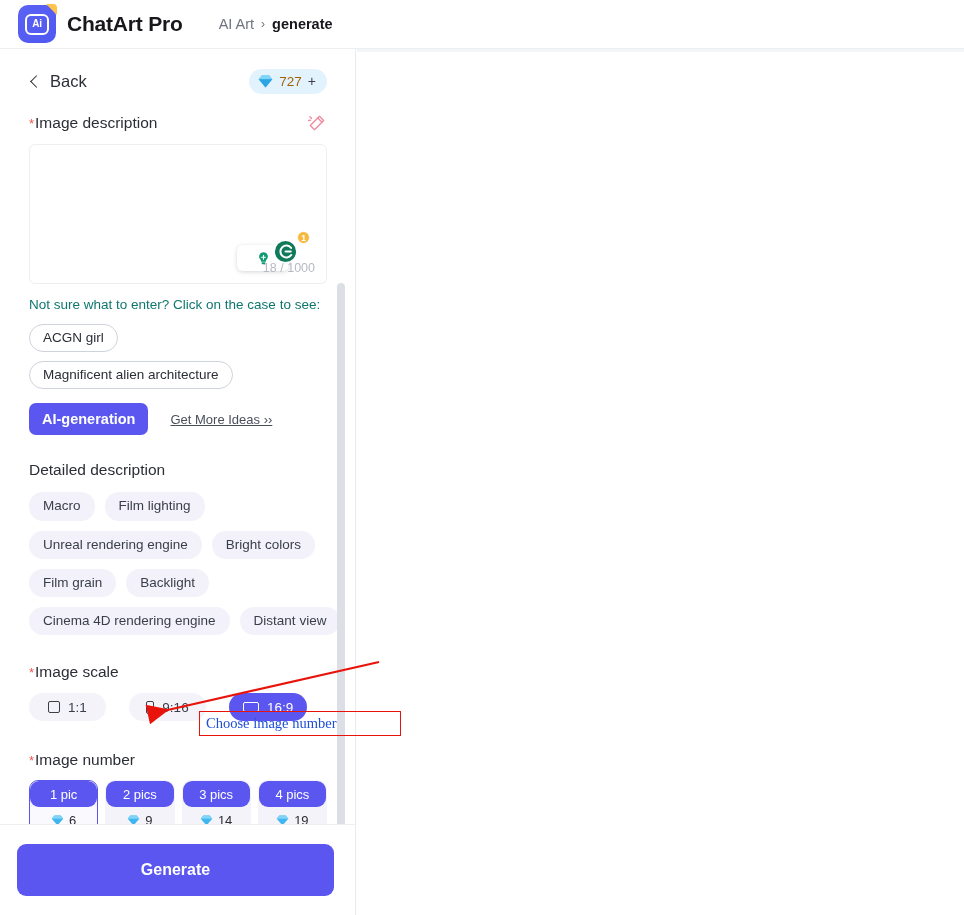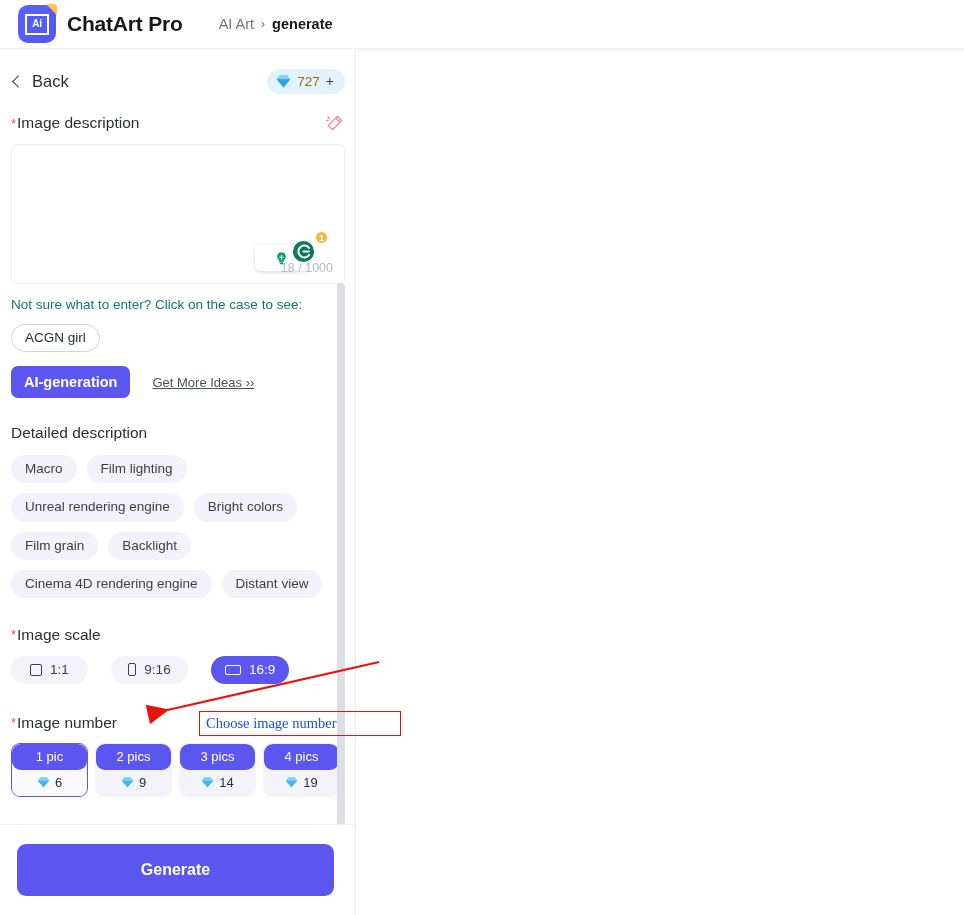--- a/index.html
+++ b/index.html
@@ -18,21 +18,21 @@
     display: flex; align-items: center;
   }
   .logo-wrap { display: flex; align-items: center; margin-left: 18px; }
   .logo-mark {
     position: relative; width: 38px; height: 38px; border-radius: 10px;
     background: linear-gradient(145deg,#5b62f4 0%,#4f58f0 100%);
     display: flex; align-items: center; justify-content: center;
     flex: none;
   }
   .logo-inner {
-    width: 24px; height: 21px; border-radius: 0;
+    width: 24px; height: 21px; border-radius: 6px;
     border: 2.2px solid #ffffff;
     display: flex; align-items: center; justify-content: center;
   }
   .logo-inner span {
     color: #ffffff; font-size: 10px; font-weight: bold; letter-spacing: -0.3px;
     line-height: 1;
   }
   .logo-fold {
     position: absolute; right: -1px; top: -1px;
     width: 0; height: 0;
@@ -64,21 +64,21 @@
   .right-panel-topline {
     position: absolute; left: 0; top: 0; width: 607px; height: 3px;
     background: #f4f5f7;
   }
 
   
   .scroll-area {
     position: absolute; left: 0; top: 0; width: 356px; height: 775px;
     overflow: hidden;
   }
-  .scroll-inner { padding: 0 11px; }
+  .scroll-inner { padding: 0 29px; }
 
   
   .scrollbar-track {
     position: absolute; right: 5px; top: 8px; width: 8px; height: 765px;
     background: transparent;
   }
   .scrollbar-thumb {
     position: absolute; right: 5px; top: 226px; width: 8px; height: 552px;
     background: #dcdfe5; border-radius: 5px;
   }
@@ -317,20 +317,21 @@
             </span>
           </div>
 
           <div class="counter">18 / 1000</div>
         </div>
 
         <div class="hint">Not sure what to enter? Click on the case to see:</div>
 
         <div class="chip-row">
           <div class="chip-outline">ACGN girl</div>
+          <div class="chip-outline">Magnificent alien architecture</div>
         </div>
 
         <div class="action-row">
           <button class="btn-ai">AI-generation</button>
           <span class="more-ideas">Get More Ideas ››</span>
         </div>
 
         <div class="detail-head">Detailed description</div>
         <div class="tag-wrap">
           <div class="tag">Macro</div>

